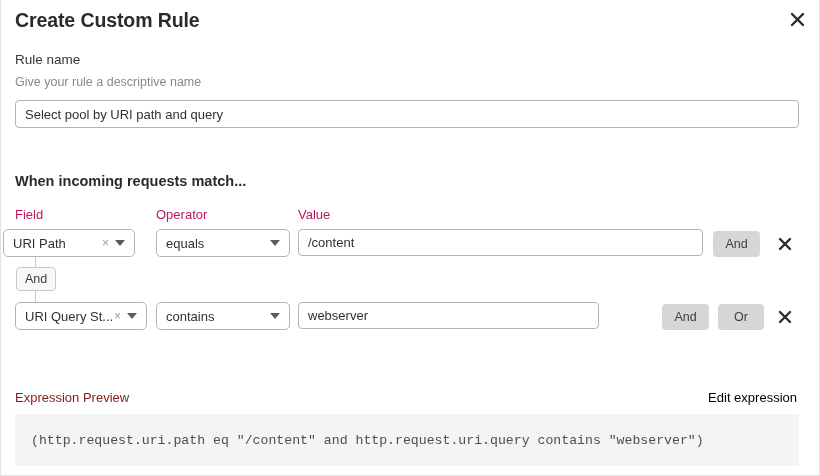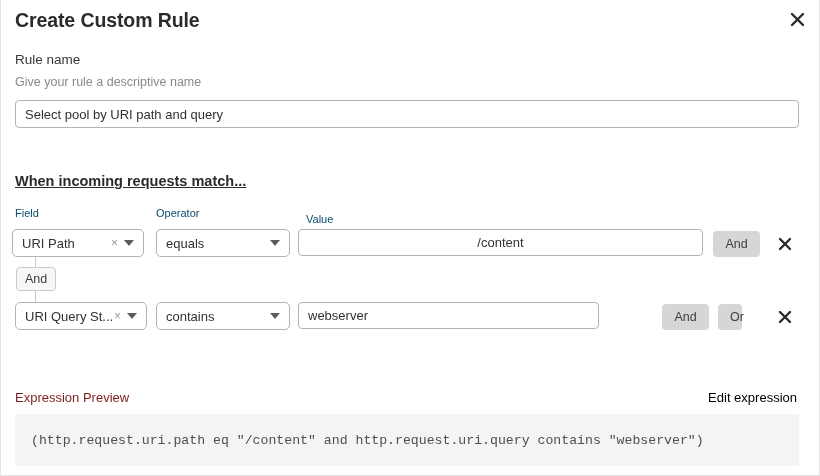--- a/index.html
+++ b/index.html
@@ -87,27 +87,26 @@
   }
 
   
   .section-title {
     position: absolute;
     left: 14px;
     top: 173px;
     font-size: 14.5px;
     font-weight: bold;
     color: #2b2b2b;
-    text-decoration: underline;
-  }
-
-  .col-label { font-size: 11px; color: #0c4a6e; }
+  }
+
+  .col-label { font-size: 13px; color: #be185d; }
   .lbl-field    { left: 14px;  top: 207px; }
   .lbl-operator { left: 155px; top: 207px; }
-  .lbl-value    { left: 297px; top: 213px; margin-left: 8px; }
+  .lbl-value    { left: 297px; top: 207px; }
 
   
   .select-box {
     position: absolute;
     height: 28px;
     border: 1px solid #b4b4b4;
     border-radius: 5px;
     background: #ffffff;
     display: flex;
     align-items: center;
@@ -130,46 +129,46 @@
   }
   .caret {
     width: 0; height: 0;
     border-left: 5px solid transparent;
     border-right: 5px solid transparent;
     border-top: 6px solid #5c5c5c;
     margin-right: 3px;
     flex: none;
   }
 
-  .field-select-1    { left: 11px;  top: 229px; width: 132px; }
+  .field-select-1    { left: 2px;  top: 229px; width: 132px; }
   .operator-select-1 { left: 155px; top: 229px; width: 134px; }
   .field-select-2    { left: 14px;  top: 302px; width: 132px; }
   .operator-select-2 { left: 155px; top: 302px; width: 134px; }
 
-  .value-input-1 { left: 297px; top: 229px; width: 405px; text-align: center; }
+  .value-input-1 { left: 297px; top: 229px; width: 405px; }
   .value-input-2 { left: 297px; top: 302px; width: 301px; }
 
   
   .logic-btn {
     position: absolute;
     height: 26px;
     border: none;
     border-radius: 4px;
     background: #d6d6d6;
     color: #3d3d3d;
     font-family: "Liberation Sans", sans-serif;
     font-size: 12.5px;
     padding: 0 12px;
     cursor: pointer;
     line-height: 26px;
     text-align: center;
   }
   .and-btn-1 { left: 712px; top: 231px; width: 47px; }
   .and-btn-2 { left: 661px; top: 304px; width: 47px; }
-  .or-btn-2  { left: 717px; top: 304px; width: 24px; }
+  .or-btn-2  { left: 717px; top: 304px; width: 46px; }
 
   .remove-btn {
     position: absolute;
     width: 22px;
     height: 22px;
     background: none;
     border: none;
     padding: 0;
     display: flex;
     align-items: center;

